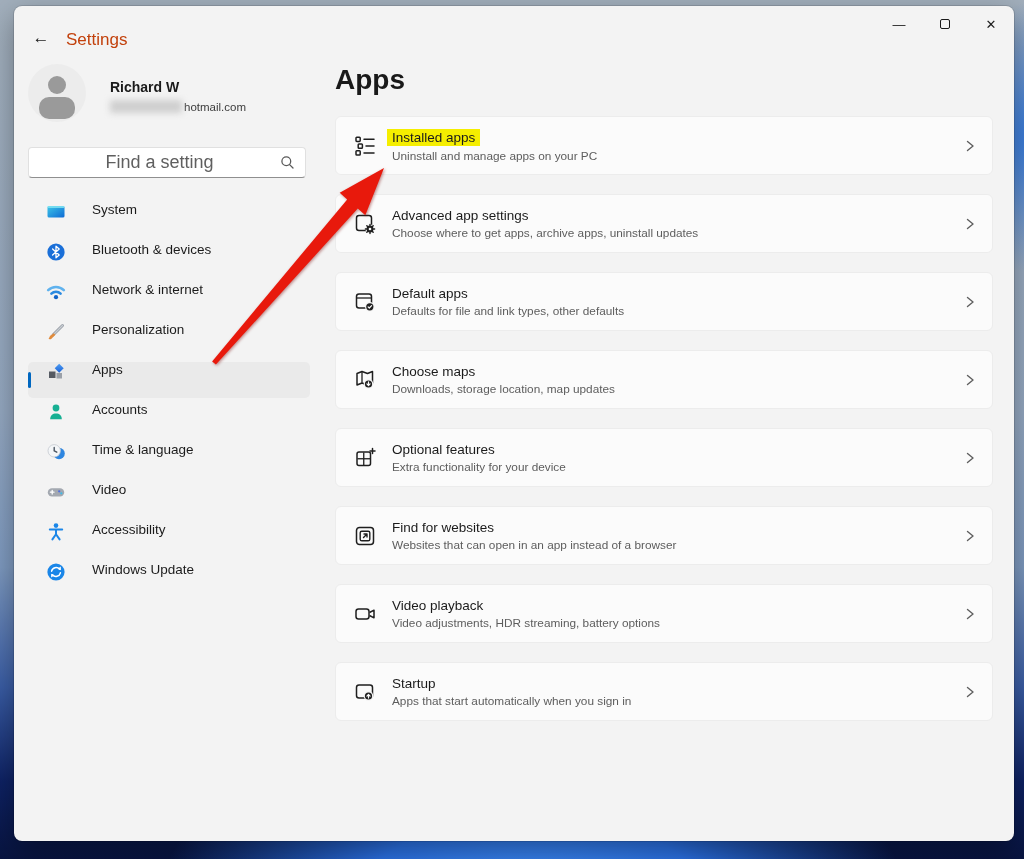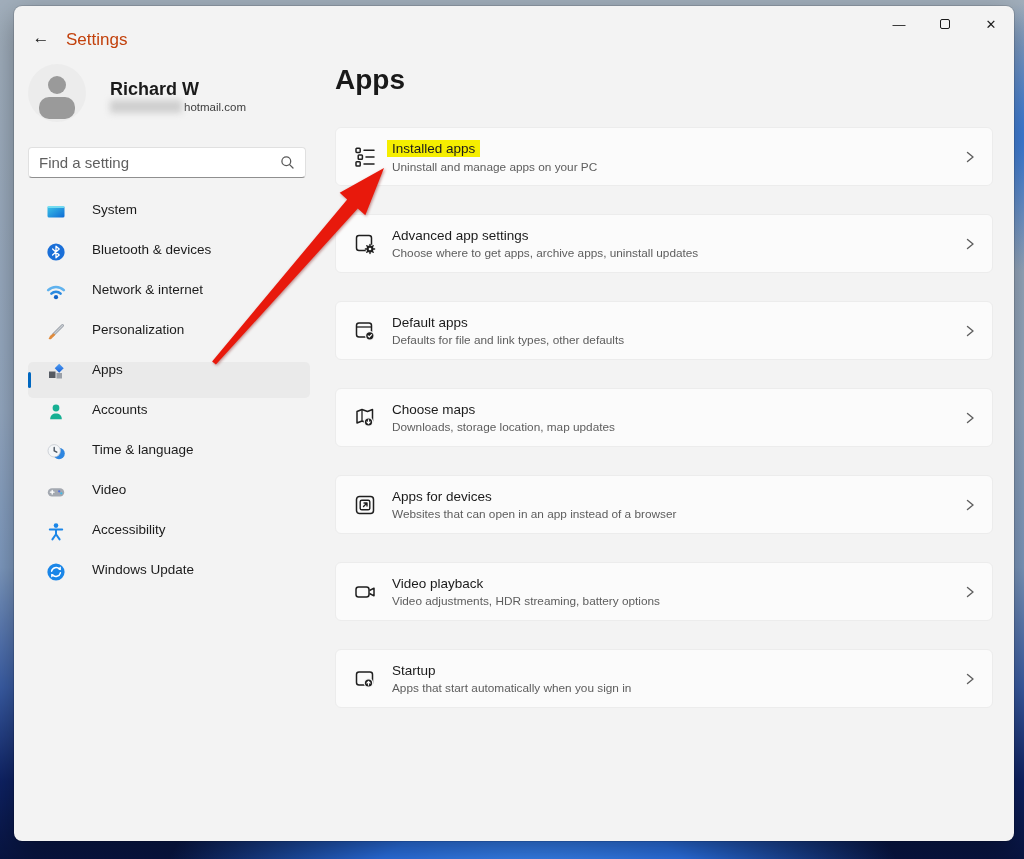--- a/index.html
+++ b/index.html
@@ -29,45 +29,45 @@
   .cap-btn { width:46px; height:36px; border:none; background:transparent; display:flex;
     align-items:center; justify-content:center; font-size:13px; color:#1a1a1a; cursor:pointer; }
   .max-box { width:10px; height:10px; border:1.2px solid #1a1a1a; border-radius:2px; display:block; }
 
   
   .profile { position:absolute; left:14px; top:58px; width:300px; height:64px; cursor:pointer; }
   .avatar { position:absolute; left:0; top:0; width:58px; height:58px; border-radius:50%;
     background:#ececec; overflow:hidden; }
   .avatar .head { position:absolute; left:20px; top:12px; width:18px; height:18px; border-radius:50%; background:#9a9a9a; }
   .avatar .body { position:absolute; left:11px; top:33px; width:36px; height:22px; border-radius:10px; background:#9a9a9a; }
-  .profile-name { position:absolute; left:82px; top:15px; font-size:18px; font-weight:bold; color:#1a1a1a; }
+  .profile-name { position:absolute; left:82px; top:15px; font-size:14px; font-weight:bold; color:#1a1a1a; }
   .profile-email { position:absolute; left:82px; top:36px; font-size:11.5px; color:#3c3c3c;
     display:flex; align-items:flex-end; }
   .email-redacted { display:inline-block; width:72px; height:13px; margin-right:2px; border-radius:2px;
     background:#cfcfcf; filter:blur(3px); }
 
   .search-box { position:absolute; left:14px; top:141px; width:278px; height:31px;
     background:#ffffff; border:1px solid #e0e0e0; border-bottom:1px solid #8f8f8f; border-radius:4px;
     display:flex; align-items:center; padding:0 10px; }
-  .search-box input { flex:1; border:none; outline:none; font-size:15px; color:#0f172a;
-    background:transparent; font-family:"Liberation Sans", sans-serif; }
+  .search-box input { flex:1; border:none; outline:none; font-size:18px; color:#0f172a;
+    background:transparent; font-family:"Liberation Sans", sans-serif;text-align:center; }
   .search-box input::placeholder { color:#5f5f5f; opacity:1; }
 
   .nav { position:absolute; left:14px; top:196px; width:282px; }
   .nav-item { position:relative; height:36px; margin-bottom:4px; border-radius:5px;
     display:flex; align-items:flex-start; cursor:pointer; }
   .nav-item.selected { background:#eaeaea; }
   .nav-item.selected::before { content:""; position:absolute; left:0; top:10px; width:3px; height:16px;
     border-radius:2px; background:var(--accent,#0067c0); }
   .nav-icon { width:20px; height:20px; margin-left:18px; flex:0 0 auto; }
   .nav-label { margin-left:26px; font-size:13.5px; color:#1b1b1b; white-space:nowrap; }
 
   
   .main-title { position:absolute; left:321px; top:58px; font-size:28px; font-weight:600; color:#191919; }
-  .cards { position:absolute; left:321px; top:121px; width:658px; display:flex; flex-direction:column; gap:28px; }
+  .cards { position:absolute; left:321px; top:110px; width:658px; display:flex; flex-direction:column; gap:19px; }
   .card { position:relative; height:59px; background:#fbfbfb; border:1px solid #ececec; border-radius:6px;
     display:flex; align-items:center; cursor:pointer; }
   .card-icon { width:24px; height:24px; margin-left:17px; flex:0 0 auto; }
   .card-text { margin-left:15px; display:flex; flex-direction:column; gap:3px; }
   .card-title { font-size:13.5px; color:#1b1b1b; align-self:flex-start; }
   .card-title.highlight { background:var(--highlight,#f5ee00); padding:1px 5px; margin-left:-5px; }
   .card-sub { font-size:11.8px; color:#5d5d5d; }
   .chevron { position:absolute; right:16px; top:50%; transform:translateY(-50%); }
 
   
@@ -293,29 +293,44 @@
         </svg>
         <div class="card-text">
           <span class="card-title">Choose maps</span>
           <span class="card-sub">Downloads, storage location, map updates</span>
         </div>
         <svg class="chevron" width="12" height="14" viewBox="0 0 12 14">
           <polyline points="3.5,2.5 9,7 3.5,11.5" fill="none" stroke="#5f5f5f" stroke-width="1.4" stroke-linecap="round" stroke-linejoin="round"></polyline>
         </svg>
       </div>
 
+      <div class="card">
+        <svg class="card-icon" viewBox="0 0 24 24">
+          <rect x="4" y="6" width="13.5" height="13.5" rx="2" fill="none" stroke="#1f1f1f" stroke-width="1.5"></rect>
+          <line x1="10.75" y1="6.4" x2="10.75" y2="19.1" stroke="#1f1f1f" stroke-width="1.3"></line>
+          <line x1="4.4" y1="12.75" x2="17.1" y2="12.75" stroke="#1f1f1f" stroke-width="1.3"></line>
+          <path d="M19.5 2.5 v5 M17 5 h5" fill="none" stroke="#1f1f1f" stroke-width="1.5" stroke-linecap="round"></path>
+        </svg>
+        <div class="card-text">
+          <span class="card-title">Optional features</span>
+          <span class="card-sub">Extra functionality for your device</span>
+        </div>
+        <svg class="chevron" width="12" height="14" viewBox="0 0 12 14">
+          <polyline points="3.5,2.5 9,7 3.5,11.5" fill="none" stroke="#5f5f5f" stroke-width="1.4" stroke-linecap="round" stroke-linejoin="round"></polyline>
+        </svg>
+      </div>
 
       <div class="card">
         <svg class="card-icon" viewBox="0 0 24 24">
           <rect x="3.5" y="3.5" width="17" height="17" rx="3" fill="none" stroke="#1f1f1f" stroke-width="1.5"></rect>
           <rect x="7.2" y="7.2" width="9.6" height="9.6" rx="1.6" fill="none" stroke="#1f1f1f" stroke-width="1.4"></rect>
           <path d="M10.5 13.5 L14 10 M14 10 h-3 M14 10 v3" fill="none" stroke="#1f1f1f" stroke-width="1.4" stroke-linecap="round" stroke-linejoin="round"></path>
         </svg>
         <div class="card-text">
-          <span class="card-title">Apps for devices</span>
+          <span class="card-title">Find for websites</span>
           <span class="card-sub">Websites that can open in an app instead of a browser</span>
         </div>
         <svg class="chevron" width="12" height="14" viewBox="0 0 12 14">
           <polyline points="3.5,2.5 9,7 3.5,11.5" fill="none" stroke="#5f5f5f" stroke-width="1.4" stroke-linecap="round" stroke-linejoin="round"></polyline>
         </svg>
       </div>
 
       <div class="card">
         <svg class="card-icon" viewBox="0 0 24 24">
           <rect x="3" y="7" width="13" height="10" rx="2.5" fill="none" stroke="#1f1f1f" stroke-width="1.5"></rect>

